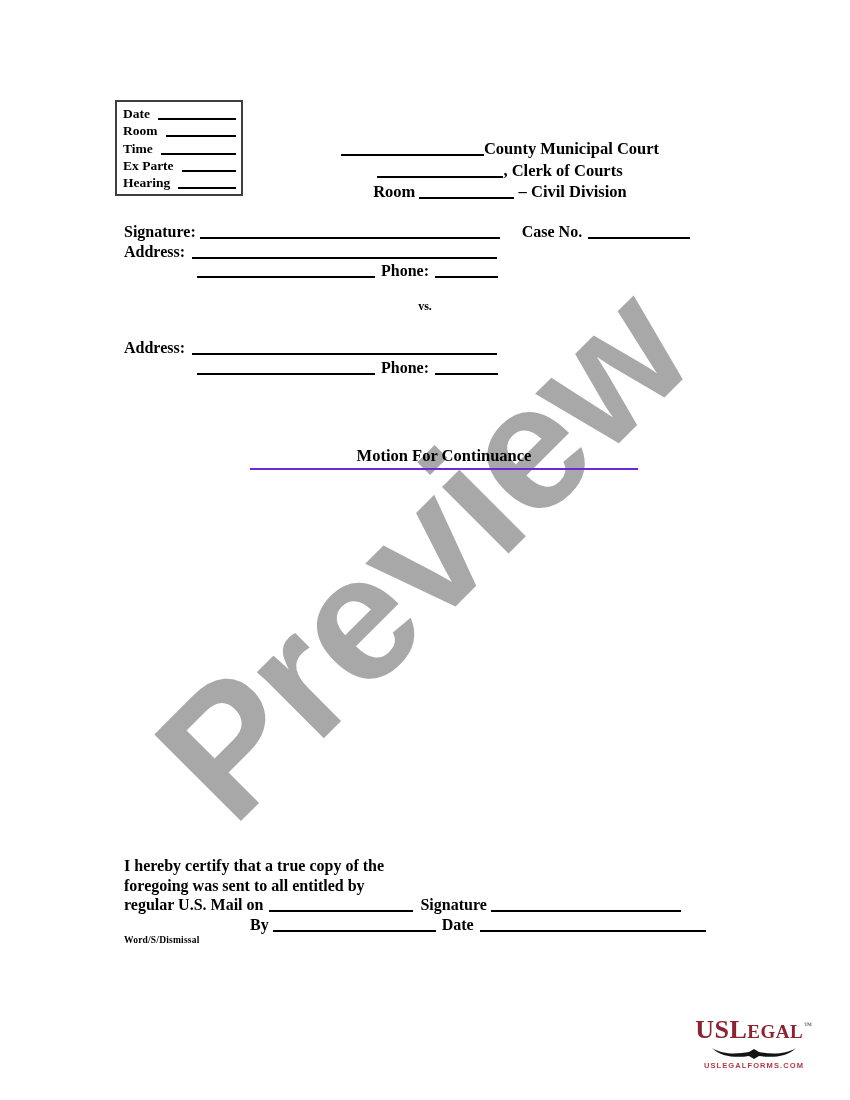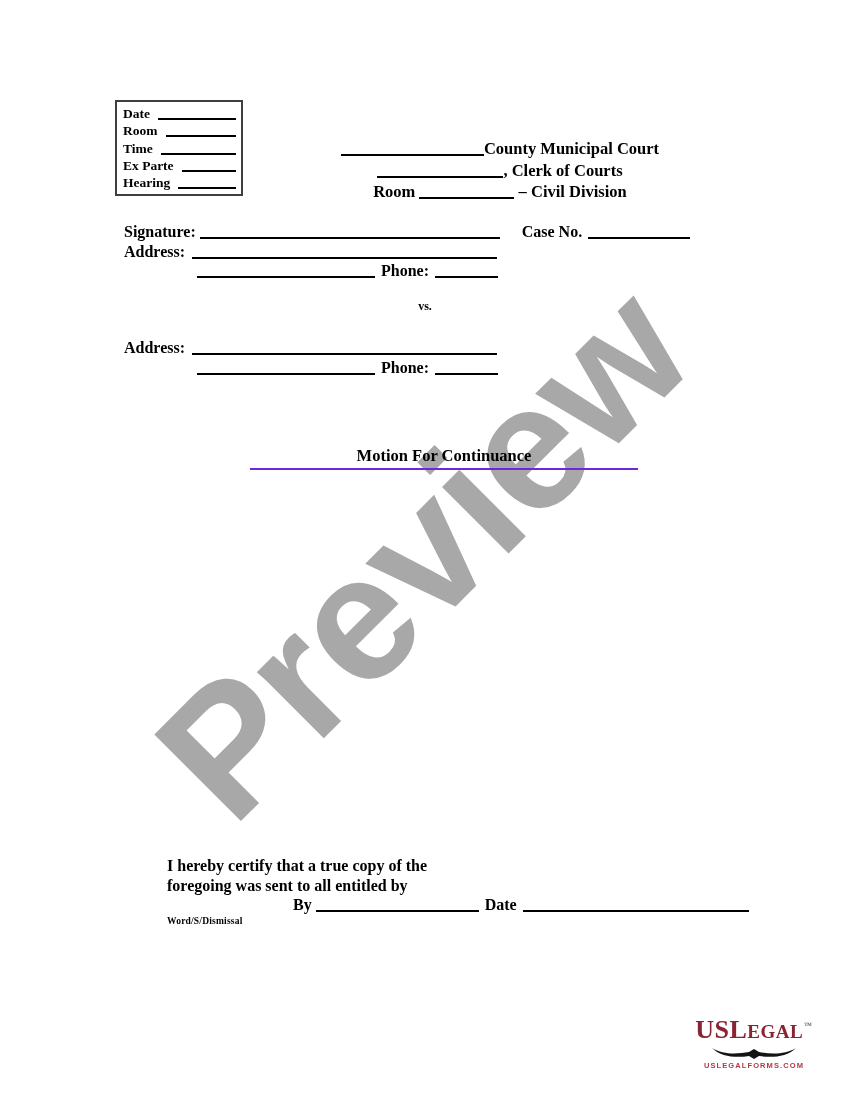--- a/index.html
+++ b/index.html
@@ -115,21 +115,20 @@
 
   
   .cert {
     position: absolute;
     left: 124px;
     top: 856px;
     font-size: 16px;
     line-height: 19.6px;
     z-index: 1;
     white-space: nowrap;
-    margin-left: 43px;
   }
   .cert .indent-by { padding-left: 126px; }
   .cert-footnote {
     font-size: 9.5px;
     line-height: 12px;
     letter-spacing: 0.2px;
   }
 
   
   .logo {
@@ -215,20 +214,21 @@
   <div class="party party-defendant">
     <div><span class="lbl">Address:</span> <span class="bl" style="width:305px;margin-left:3px"></span></div>
     <div class="indent-phone"><span class="bl" style="width:178px"></span> <span class="lbl" style="margin-left:2px">Phone:</span> <span class="bl" style="width:63px;margin-left:2px"></span></div>
   </div>
 
   <div class="motion"><span>Motion For Continuance</span></div>
 
   <div class="cert">
     <div>I hereby certify that a true copy of the</div>
     <div>foregoing was sent to all entitled by</div>
+    <div><span class="lbl">regular U.S. Mail on</span> <span class="bl" style="width:144px;margin-left:2px"></span> <span class="lbl" style="margin-left:3px">Signature</span> <span class="bl" style="width:190px"></span></div>
     <div class="indent-by"><span class="lbl">By</span> <span class="bl" style="width:163px"></span> <span class="lbl" style="margin-left:2px">Date</span> <span class="bl" style="width:226px;margin-left:2px"></span></div>
     <div class="cert-footnote">Word/S/Dismissal</div>
   </div>
 
   <div class="logo">
     <div class="logo-word" style="color: rgb(139, 35, 50);"><span>USL</span><span class="wm-small">EGAL</span><span class="logo-tm">™</span></div>
     <svg class="logo-eagle" width="86" height="13" viewBox="0 0 86 13">
       <path d="M1 1 C 12 8 27 7 38 5 L 43 2 L 48 5 C 59 7 74 8 85 1 C 76 10 61 11 48 9 L 43 12 L 38 9 C 25 11 10 10 1 1 Z" fill="#141414"></path>
     </svg>
     <div class="logo-site" style="color: rgb(177, 58, 71);">USLEGALFORMS.COM</div>

